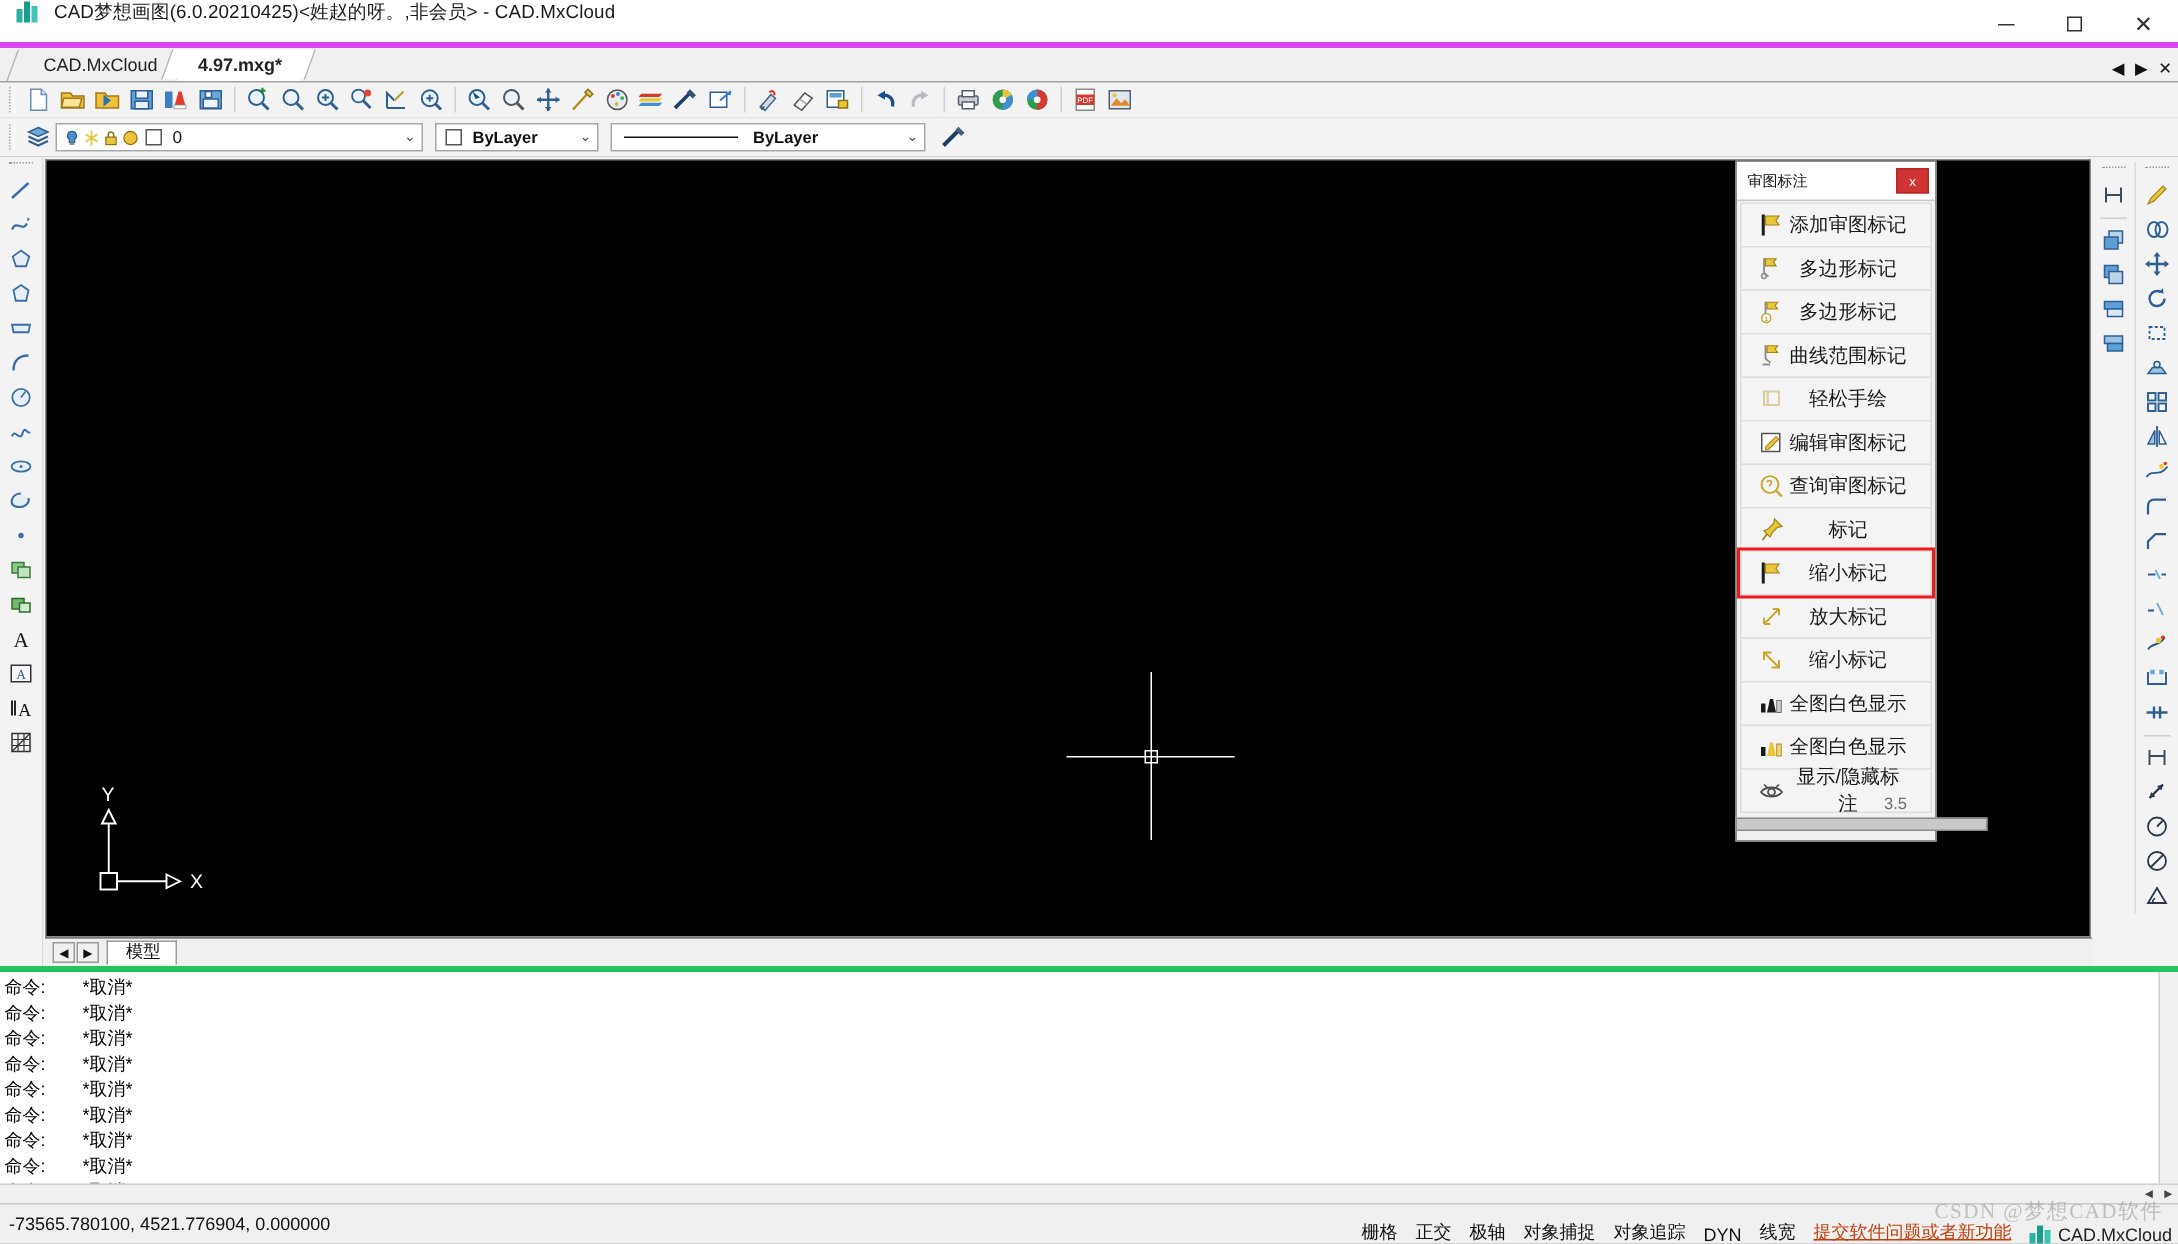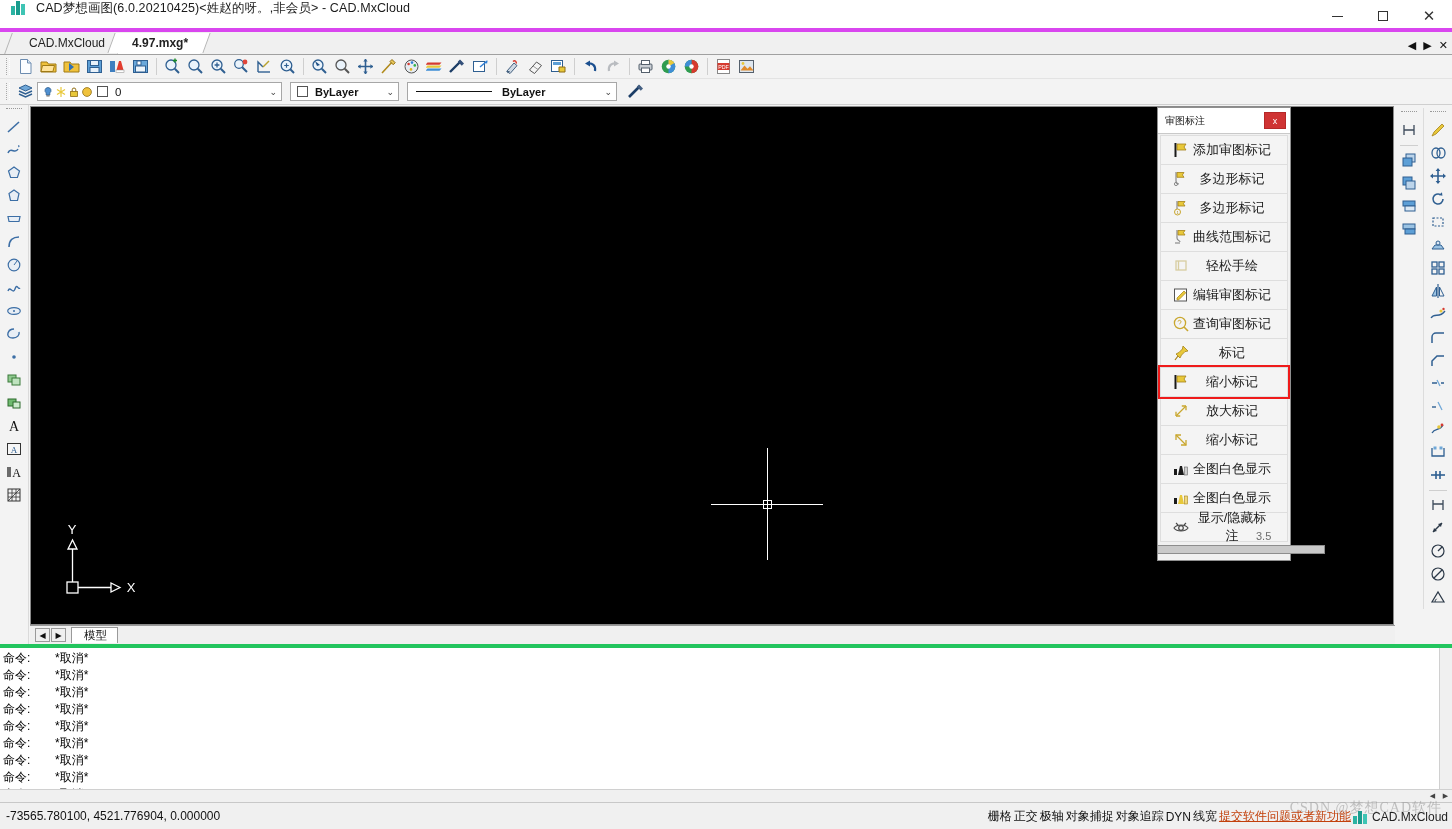--- a/index.html
+++ b/index.html
@@ -268,21 +268,21 @@
   
   .statusbar {
     height: 27px; min-height: 27px; background: #f0f0f0;
     border-top: 1px solid #c8c8c8;
     display: flex; align-items: center; position: relative;
     font-size: 12px; color: #111;
   }
   .coords { padding-left: 6px; white-space: nowrap; }
   .status-right {
     position: absolute; right: 4px; top: 0; height: 27px;
-    display: flex; align-items: center; gap: 2px;
+    display: flex; align-items: flex-end; gap: 12px;
   }
   .st-item { white-space: nowrap; cursor: default; }
   .st-link { color: #c2410c; text-decoration: underline; white-space: nowrap; }
   .st-brand { display: flex; align-items: center; gap: 4px; color: #222; }
   .brand-logo { width: 15px; height: 14px; position: relative; }
   .brand-logo i { position: absolute; bottom: 0; width: 4px; display:block; }
   .brand-logo i:nth-child(1) { left: 0;  height: 8px;  background: #2bb3a3; }
   .brand-logo i:nth-child(2) { left: 5px; height: 13px; background: #1a9c8e; }
   .brand-logo i:nth-child(3) { left: 10px; height: 10px; background: #3fc4b4; }
   .watermark {

